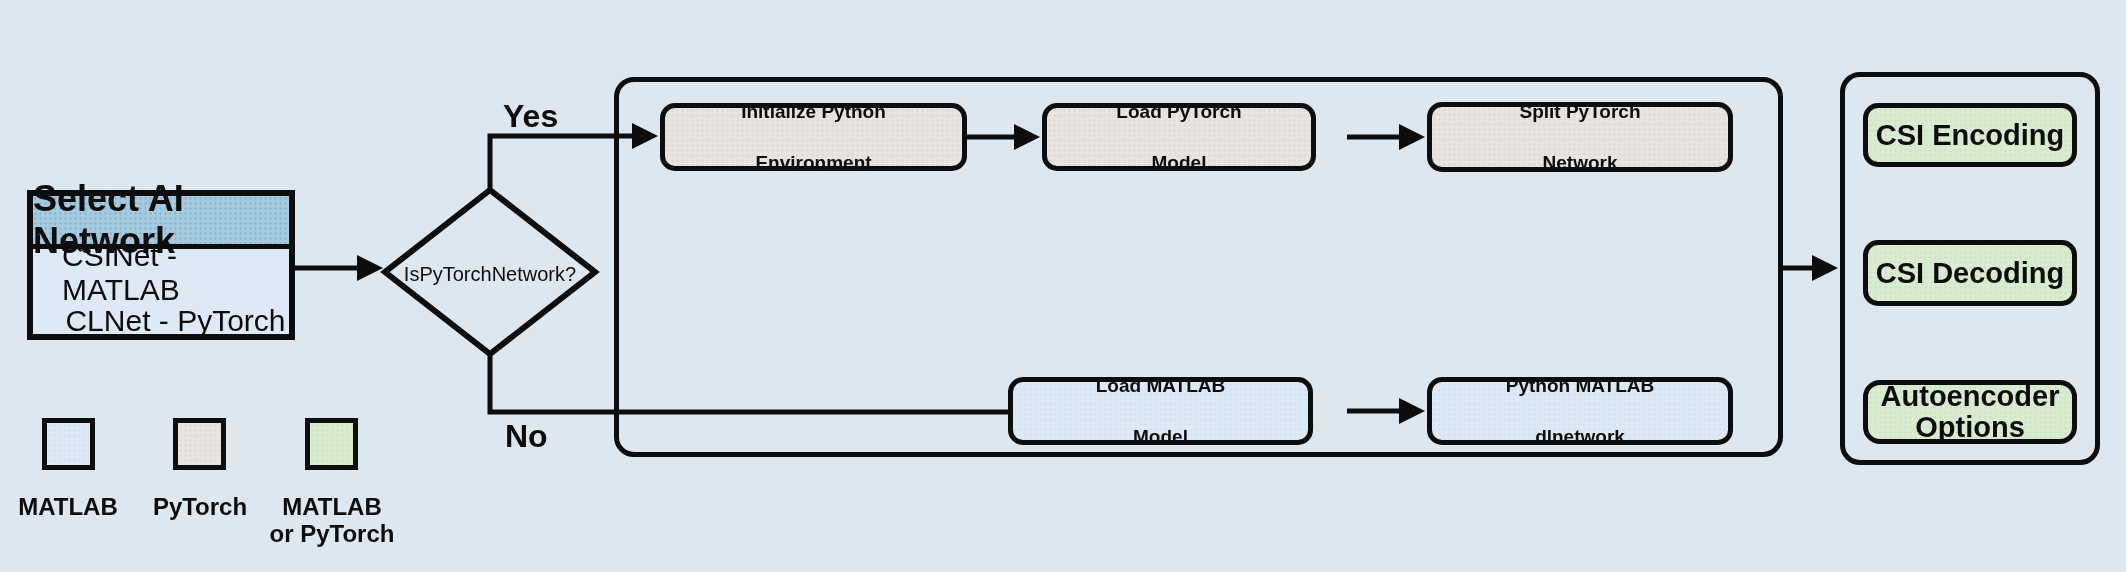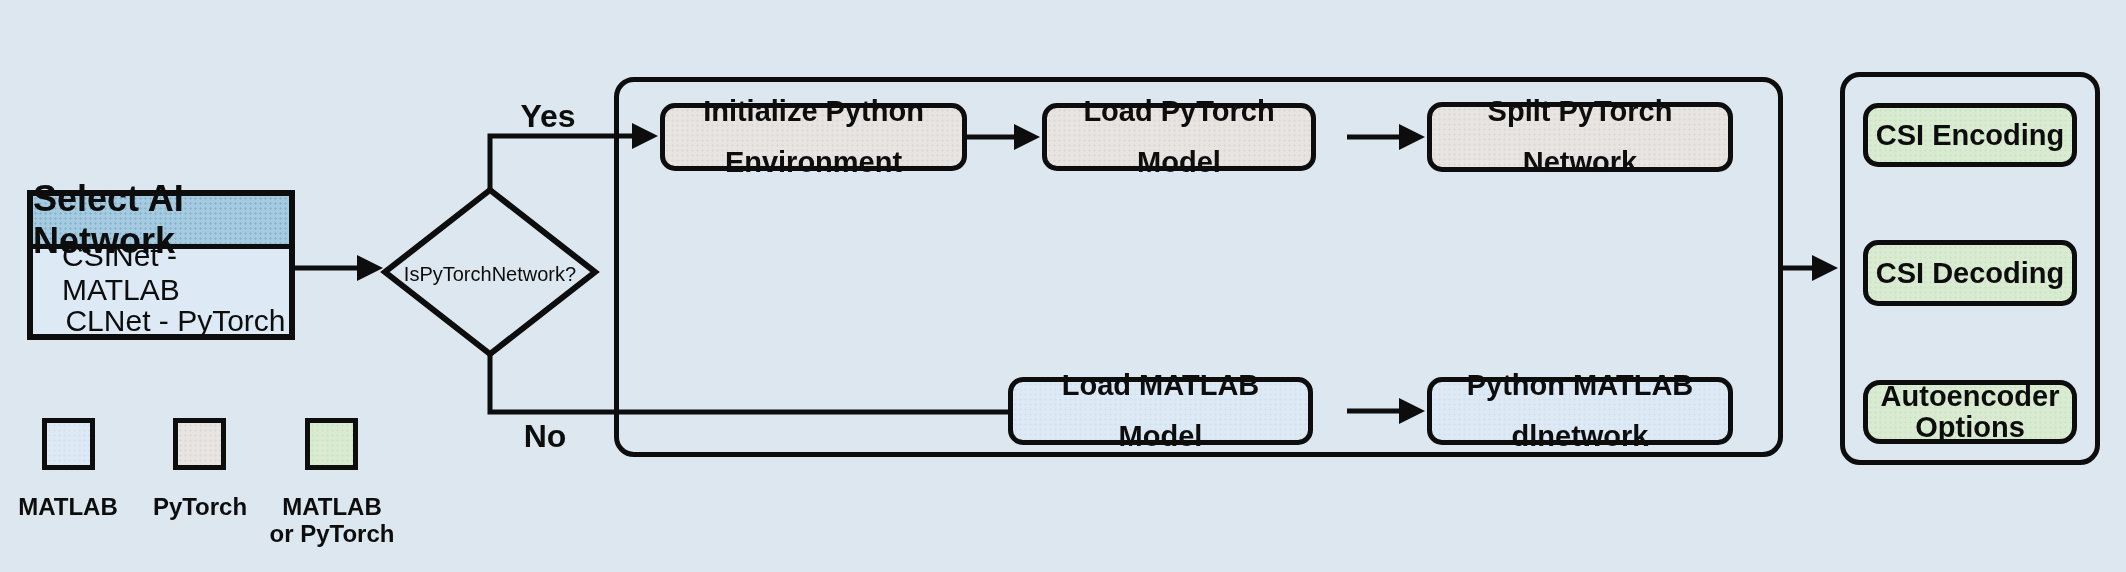--- a/index.html
+++ b/index.html
@@ -13,40 +13,40 @@
   }
   
   .abs{position:absolute;box-sizing:border-box;}
   .node{
     display:flex;flex-direction:column;align-items:center;justify-content:center;
     text-align:center;border:5px solid #0d0d0d;z-index:3;
   }
   .dots-gray  {background-color:#e7e4e2;background-image:radial-gradient(rgba(0,0,0,0.045) 1px,transparent 1.3px);background-size:5px 5px;}
   .dots-blue  {background-color:#ddeaf5;background-image:radial-gradient(rgba(40,90,140,0.05) 1px,transparent 1.3px);background-size:5px 5px;}
   .dots-green {background-color:#d9ebd1;background-image:radial-gradient(rgba(30,90,30,0.05) 1px,transparent 1.3px);background-size:5px 5px;}
-  .step{border-radius:15px;font-size:29px;line-height:31px;font-weight:600;gap:20px;}
+  .step{border-radius:15px;font-size:19px;line-height:31px;font-weight:600;gap:20px;}
   .out {border-radius:15px;font-size:29px;line-height:31px;font-weight:600;}
   .step span,.out span{display:block;}
   
   .select-box{left:27px;top:190px;width:268px;height:150px;border:6px solid #0d0d0d;background:#ddeaf5;z-index:3;}
   .select-header{
     height:48px;display:flex;align-items:center;justify-content:center;
     background-color:#a5cbe1;
     background-image:radial-gradient(rgba(20,70,110,0.16) 1px,transparent 1.3px);background-size:5px 5px;
     border-bottom:5px solid #0d0d0d;
     font-weight:700;font-size:36px;
   }
   .select-row{height:48px;display:flex;align-items:center;justify-content:center;font-size:30px;font-weight:500;padding-left:29px;}
   
   .decision-label{
     left:390px;top:224px;width:200px;height:100px;
     display:flex;flex-direction:row;align-items:center;justify-content:center;
     font-size:20px;line-height:31px;font-weight:500;text-align:center;z-index:3;
   }
-  .branch-label{font-weight:700;font-size:32px;z-index:3;text-align:center;}
+  .branch-label{font-weight:700;font-size:32px;z-index:3;}
   
   .group-frame{border:5px solid #0d0d0d;border-radius:20px;background:transparent;z-index:1;}
   .svg-layer{position:absolute;left:0;top:0;z-index:2;}
   
   .legend-swatch{width:53px;height:52px;border:5px solid #0d0d0d;z-index:3;}
   .legend-label{font-size:24px;line-height:27px;font-weight:600;text-align:center;z-index:3;}
   .legend-label span{display:block;}
 </style>
 </head>
 <body>

